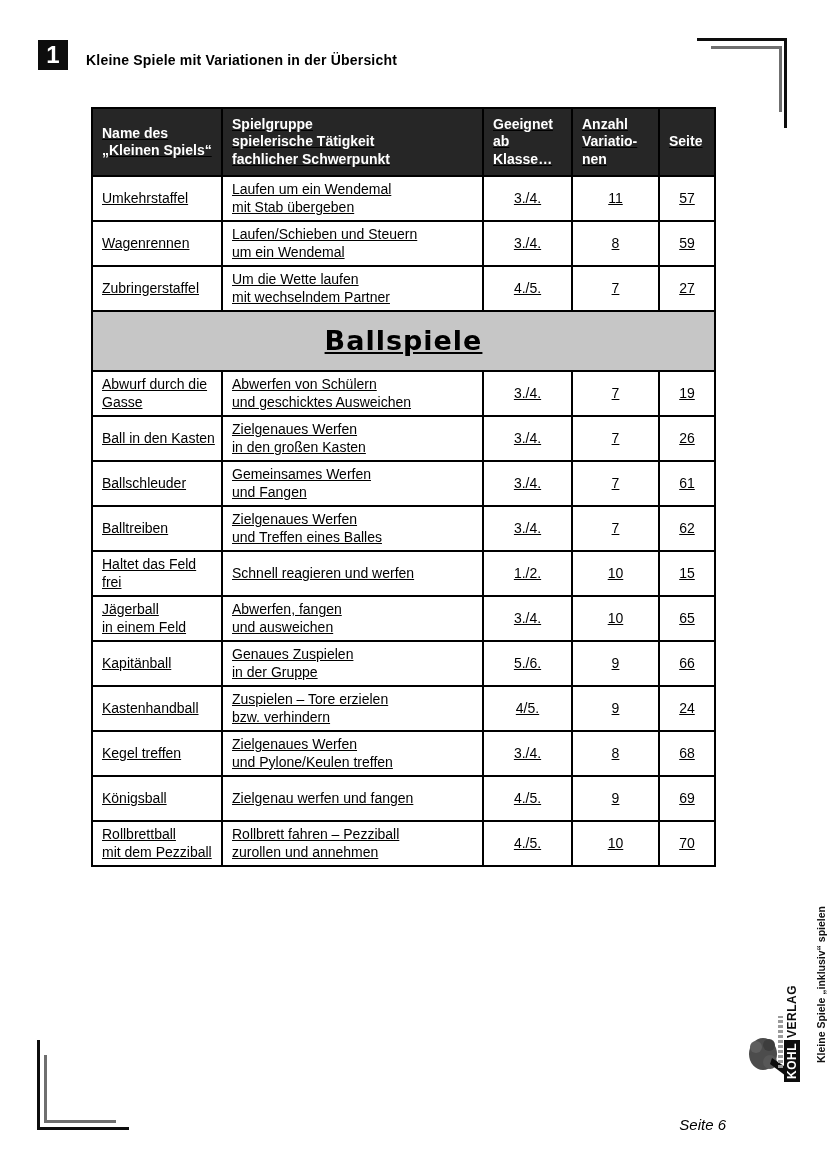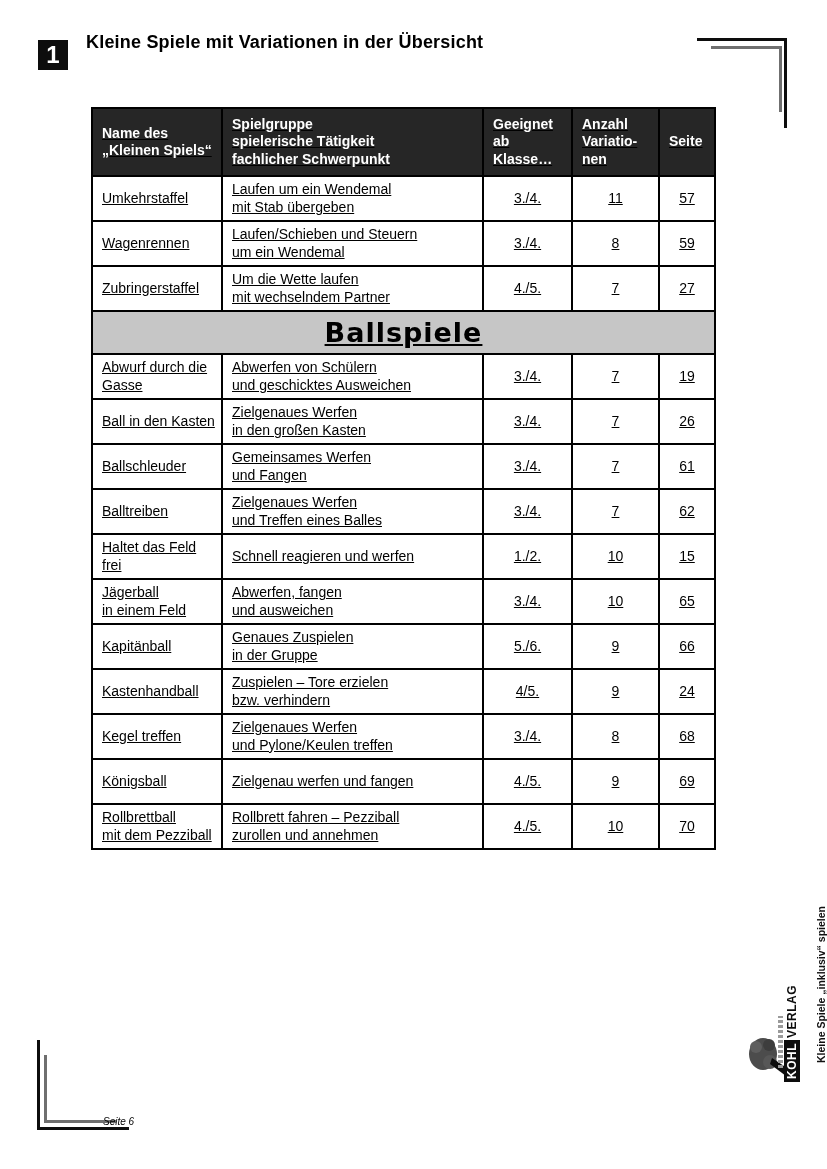--- a/index.html
+++ b/index.html
@@ -25,22 +25,22 @@
   .corner-bl-inner { top: 1055px; left: 44px; width: 72px; height: 68px;
     border-left: 3px solid #6f6f6f; border-bottom: 3px solid #6f6f6f; }
 
   
   .chapter-badge {
     position: absolute; top: 40px; left: 38px;
     width: 30px; height: 30px; background: #0d0d0d; color: #fff;
     font-weight: bold; font-size: 24px; line-height: 30px; text-align: center;
   }
   .page-title {
-    position: absolute; top: 32px; left: 86px;
-    font-size: 18px; font-weight: bold; letter-spacing: 0.2px;
+    position: absolute; top: 52px; left: 86px;
+    font-size: 14px; font-weight: bold; letter-spacing: 0.2px;
   }
 
   
   table.games {
     position: absolute; top: 107px; left: 91px;
     width: 623px; border-collapse: collapse; table-layout: fixed;
     font-size: 14px;
     text-decoration: underline;
   }
   table.games td, table.games th { border: 2px solid #000; }
@@ -51,28 +51,28 @@
     white-space: pre-line; line-height: 1.25; font-size: 14px;
     border: 2px solid #000;
   }
   thead th + th { border-left: 1px solid #8a8a8a; }
   tbody td { height: 45px; vertical-align: middle; line-height: 1.25; }
   td.cell-name { padding: 4px 6px 4px 9px; white-space: pre-line; }
   td.cell-desc { padding: 4px 6px 4px 9px; white-space: pre-line; }
   td.cell-mid { text-align: center; }
   tr.section-row td {
     background: #c6c6c6; text-align: center; font-weight: bold;
-    font-size: 27px; height: 43px; letter-spacing: 1px;
+    font-size: 27px; height: 60px; letter-spacing: 1px;
     font-family: "DejaVu Sans", sans-serif;
   }
 
   
   .page-footer {
     position: absolute; top: 1116px; left: 103px; width: 623px;
-    text-align: left; font-style: italic; font-size: 10px;
+    text-align: right; font-style: italic; font-size: 15px;
   }
 
   
   .sidebar-text {
     position: absolute; top: 1063px; left: 789px;
     transform-origin: 0 0; transform: rotate(-90deg);
     width: 505px; font-size: 10.5px; font-weight: bold;
     line-height: 13px; white-space: pre; color: #111;
   }
 

